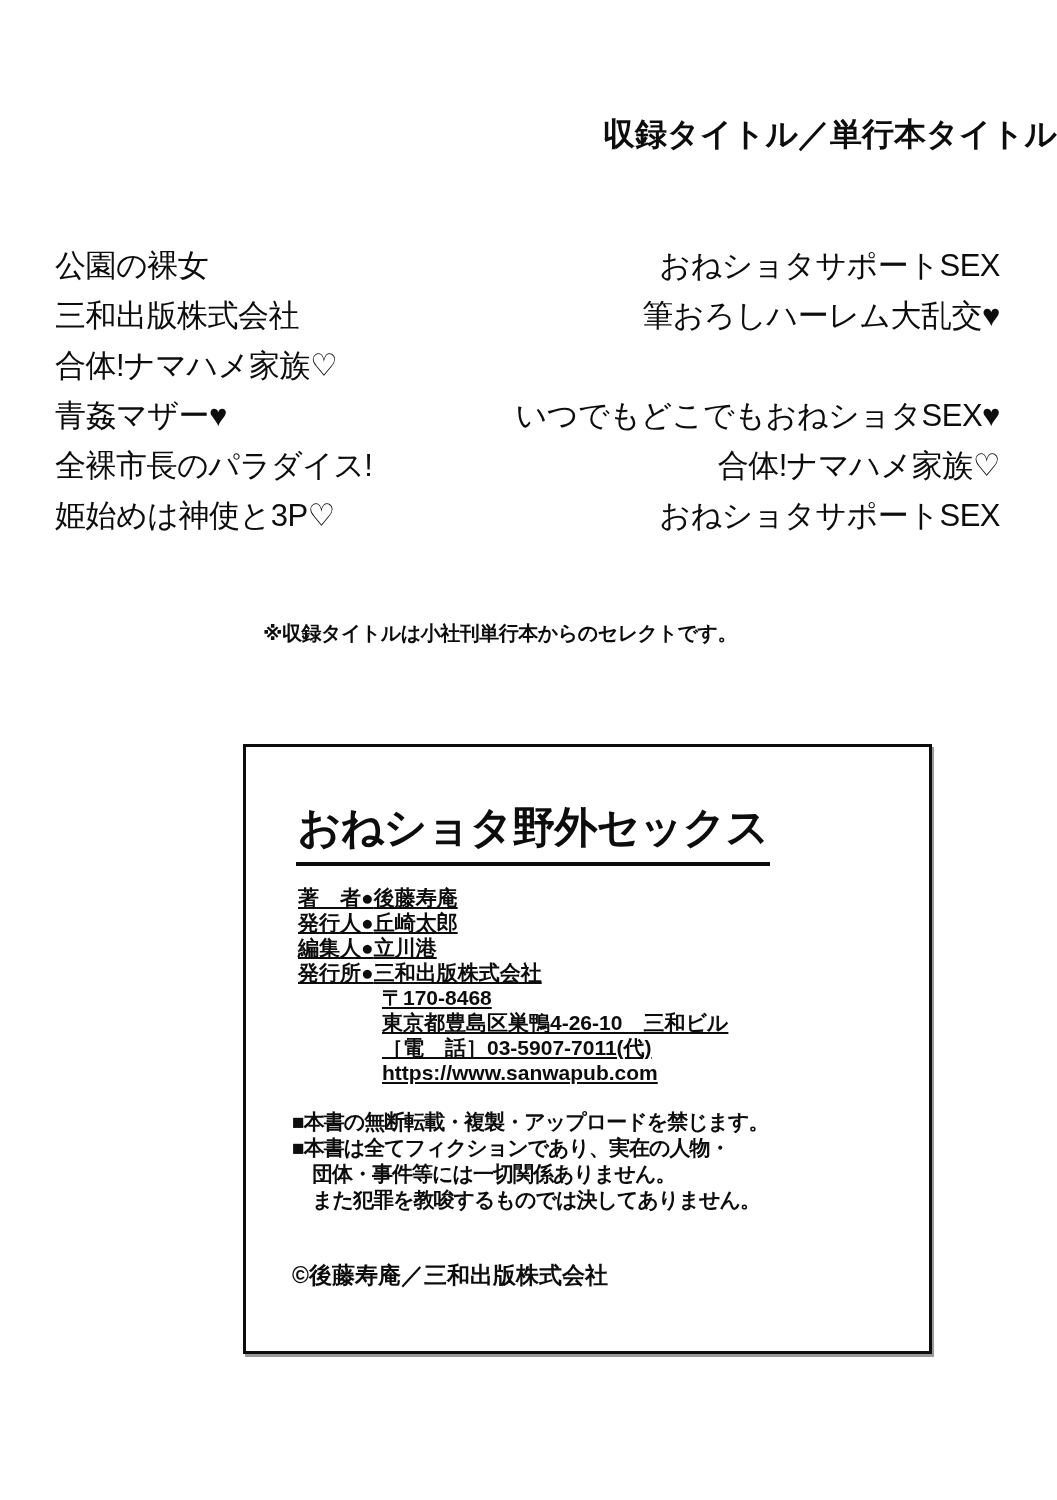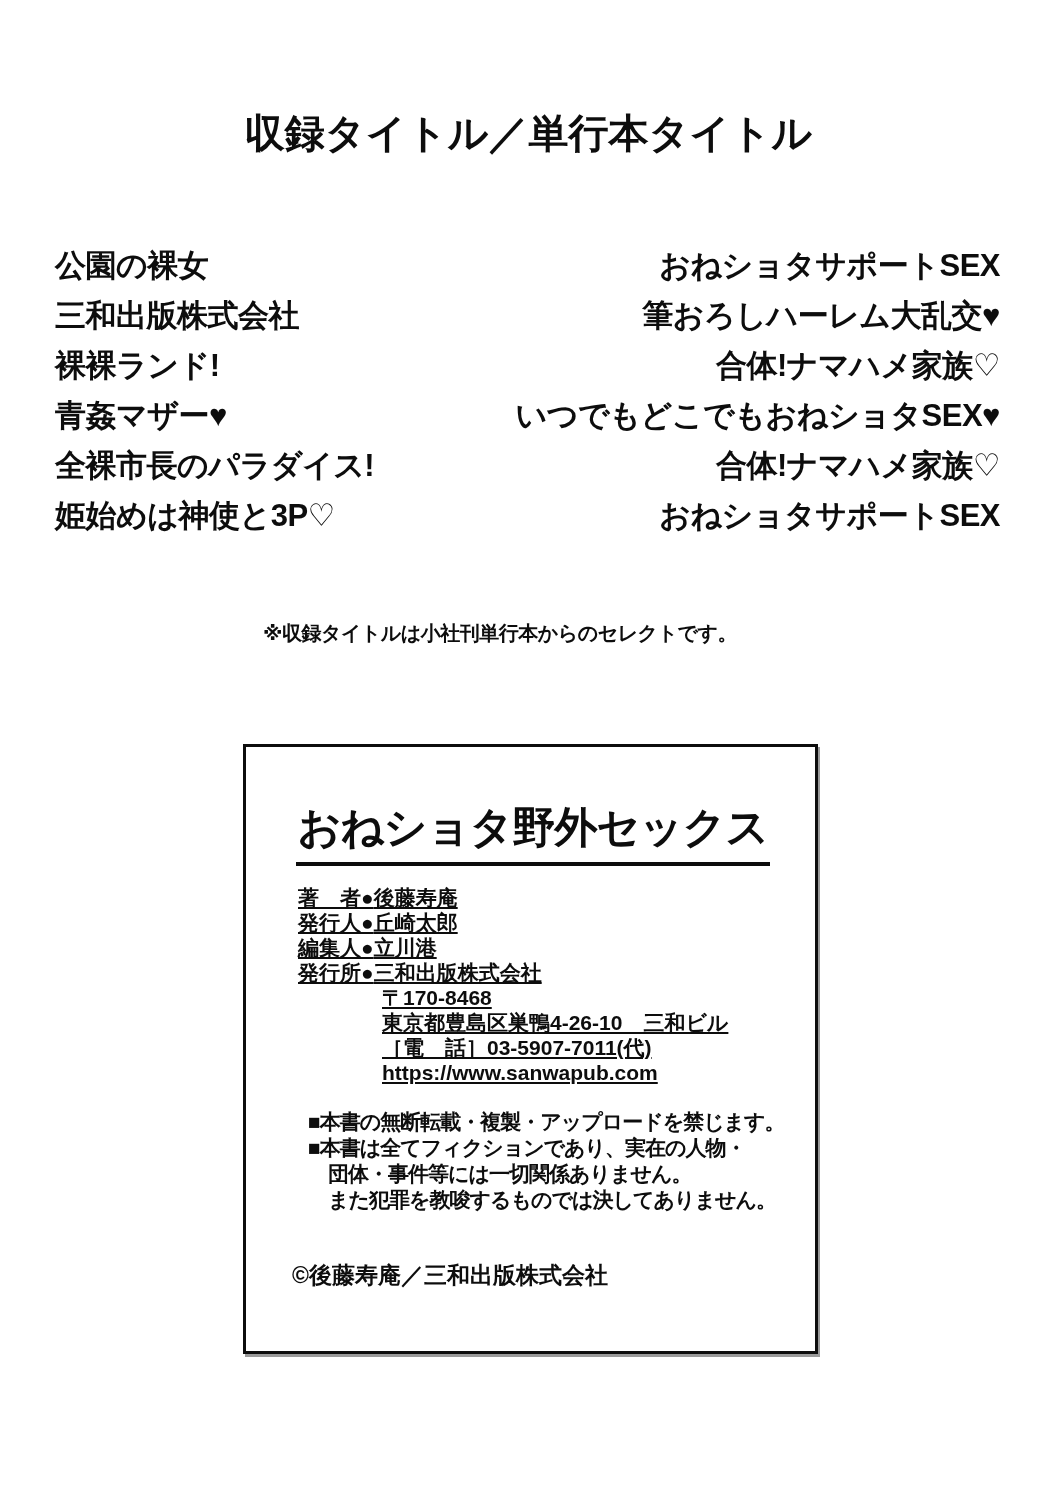--- a/index.html
+++ b/index.html
@@ -7,54 +7,54 @@
   body {
     width: 1057px; height: 1500px;
     position: relative;
     overflow: hidden;
     color: #0d0d0d;
     font-family: "Liberation Sans", "DejaVu Sans", sans-serif;
   }
   .page-title {
     position: absolute;
     top: 110px; left: 0; width: 1057px;
-    text-align: center;
+    text-align: right;
     font-family: "Liberation Serif", "DejaVu Serif", serif;
     font-weight: 600;
-    font-size: 40px;
+    font-size: 32px;
     line-height: 48px;
     letter-spacing: 0px;
   }
   .title-list {
     position: absolute;
     top: 241px; left: 55px; width: 945px;
   }
   .title-row {
     display: flex;
     justify-content: space-between;
     align-items: center;
     height: 50px;
     font-size: 31px;
-    font-weight: 700;
+    font-weight: 400;
     letter-spacing: -0.5px;
     white-space: nowrap;
   }
   .selection-note {
     position: absolute;
     top: 618px; left: 0; width: 1000px;
     text-align: center;
     font-size: 20px;
     font-weight: 800;
     line-height: 30px;
     letter-spacing: -0.5px;
   }
   .pub-box {
     position: absolute;
     top: 744px; left: 243px;
-    width: 575px; height: 610px;
+    width: 689px; height: 610px;
     border: 3px solid #0d0d0d;
     background: #ffffff;
     box-shadow: 2px 3px 0 #9a9a9a;
   }
   .book-title {
     position: absolute;
     top: 56px; left: 50px;
     width: 474px;
     text-align: center;
     font-size: 43px;
@@ -77,21 +77,20 @@
   .credit-line span { display: inline; }
   .address-block { padding-left: 84px; }
   .notices {
     position: absolute;
     top: 362px; left: 46px;
     font-size: 21px;
     font-weight: 600;
     line-height: 26px;
     letter-spacing: -1px;
     white-space: nowrap;
-    margin-left: 16px;
   }
   .copyright {
     position: absolute;
     top: 514px; left: 46px;
     font-size: 23px;
     font-weight: 700;
     line-height: 28px;
     white-space: nowrap;
   }
 </style>
@@ -105,21 +104,20 @@
   <section class="title-list">
     <div class="title-row">
       <span>公園の裸女</span>
       <span>おねショタサポートSEX</span>
     </div>
     <div class="title-row">
       <span>三和出版株式会社</span>
       <span>筆おろしハーレム大乱交♥</span>
     </div>
     <div class="title-row">
-      <span>裸裸ランド!</span>
       <span>合体!ナマハメ家族♡</span>
     </div>
     <div class="title-row">
       <span>青姦マザー♥</span>
       <span>いつでもどこでもおねショタSEX♥</span>
     </div>
     <div class="title-row">
       <span>全裸市長のパラダイス!</span>
       <span>合体!ナマハメ家族♡</span>
     </div>

